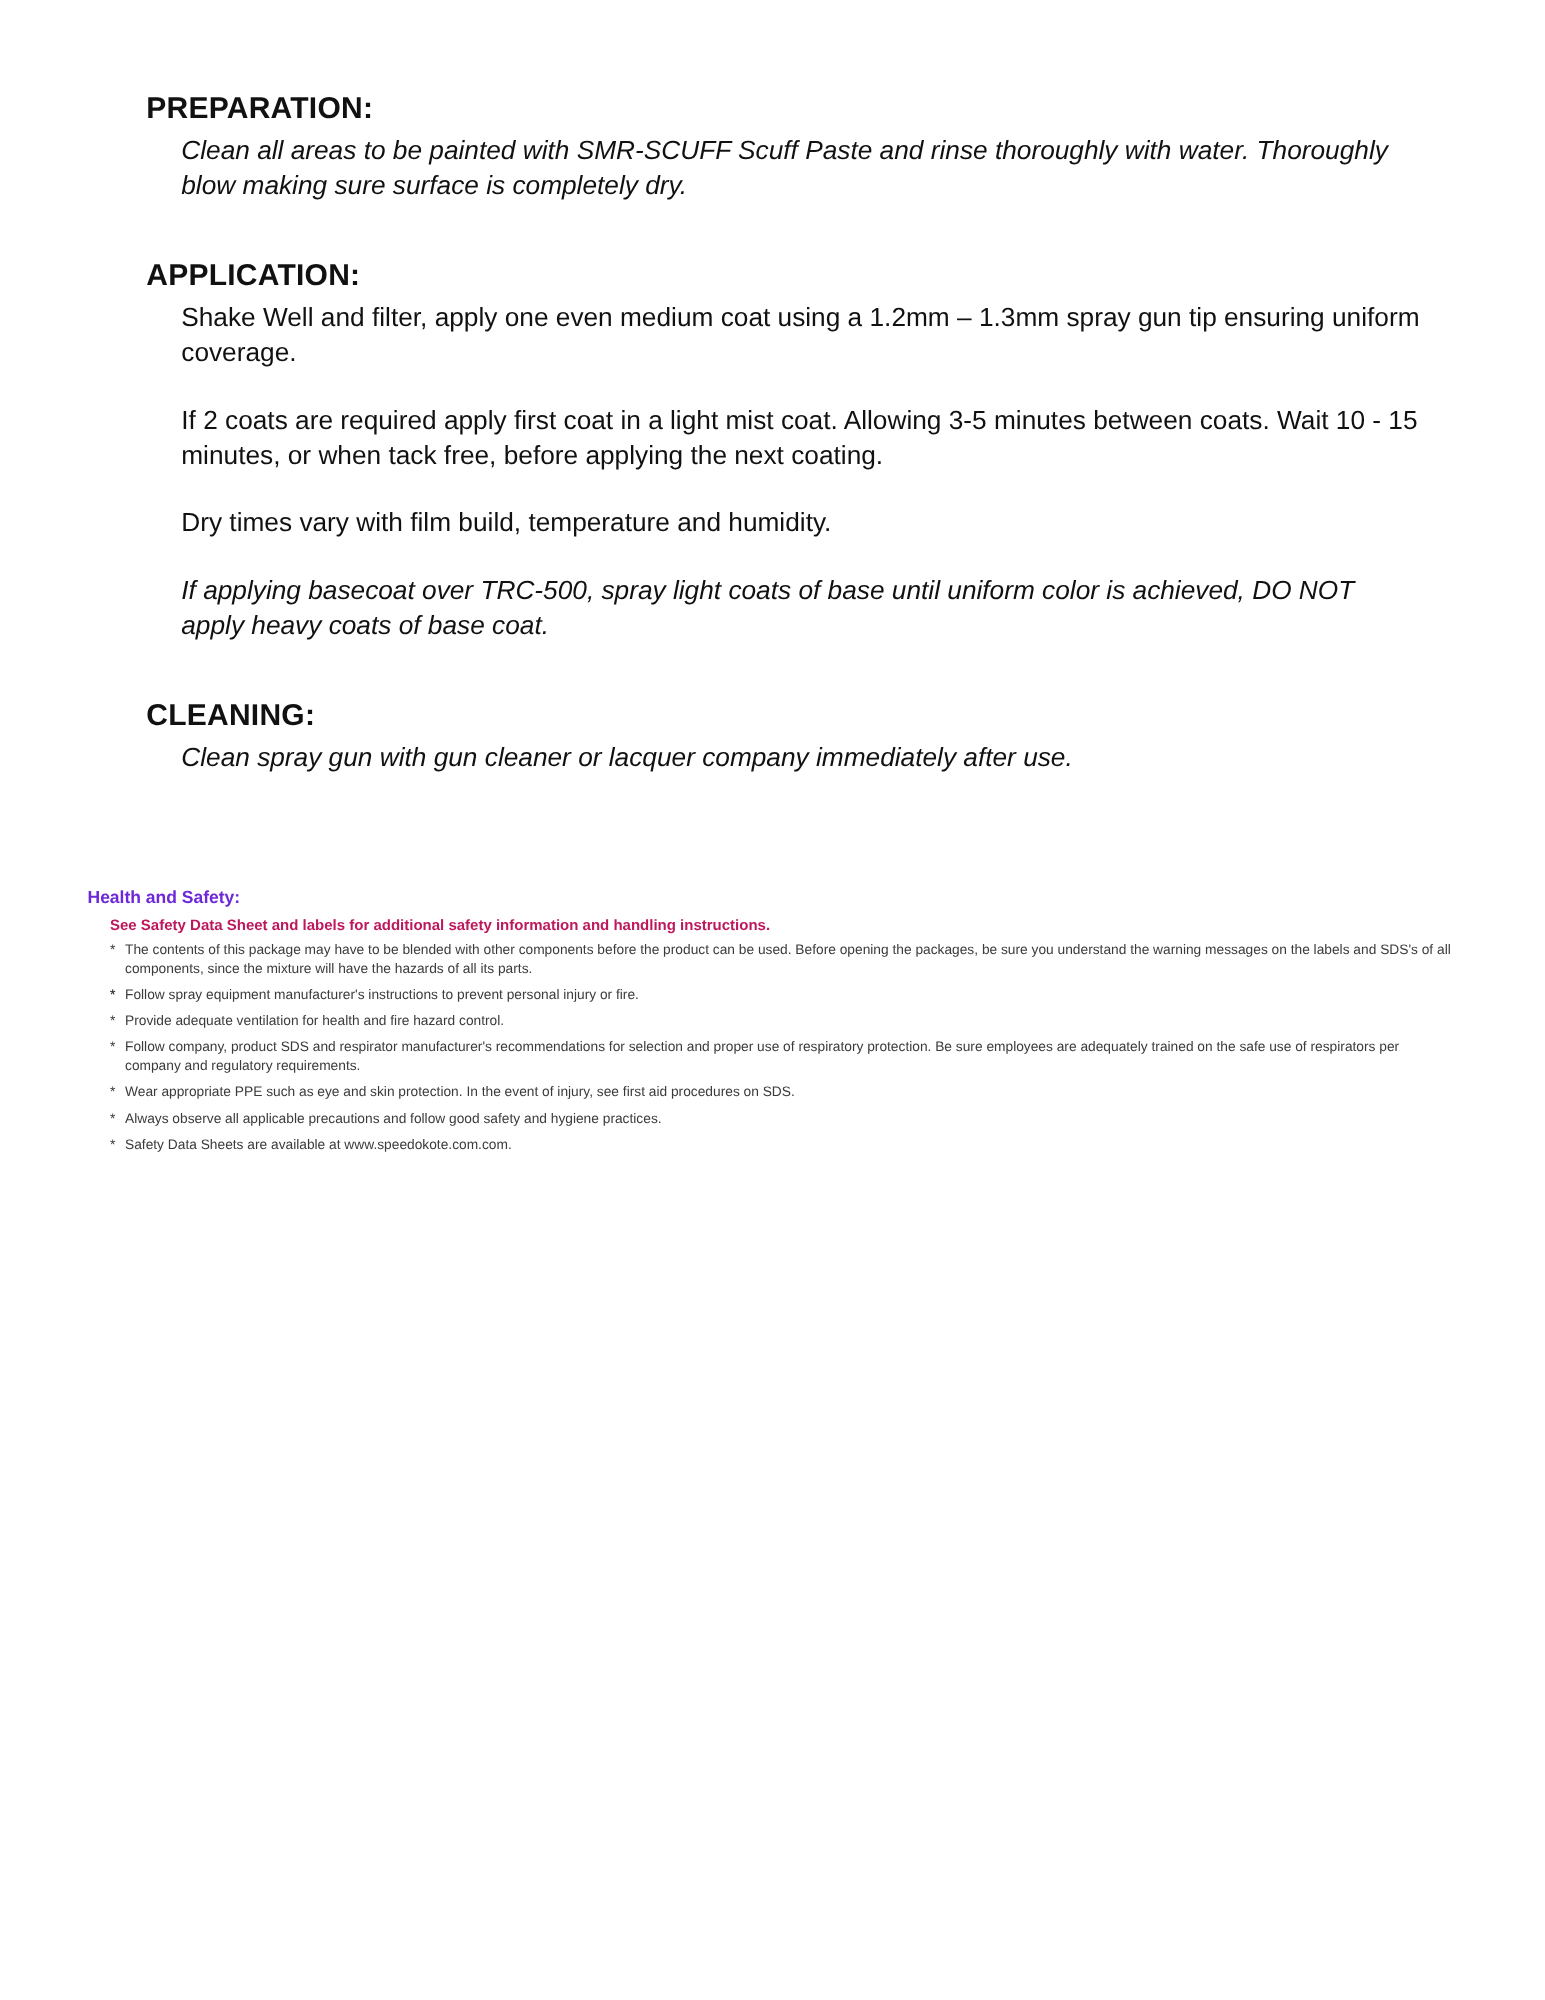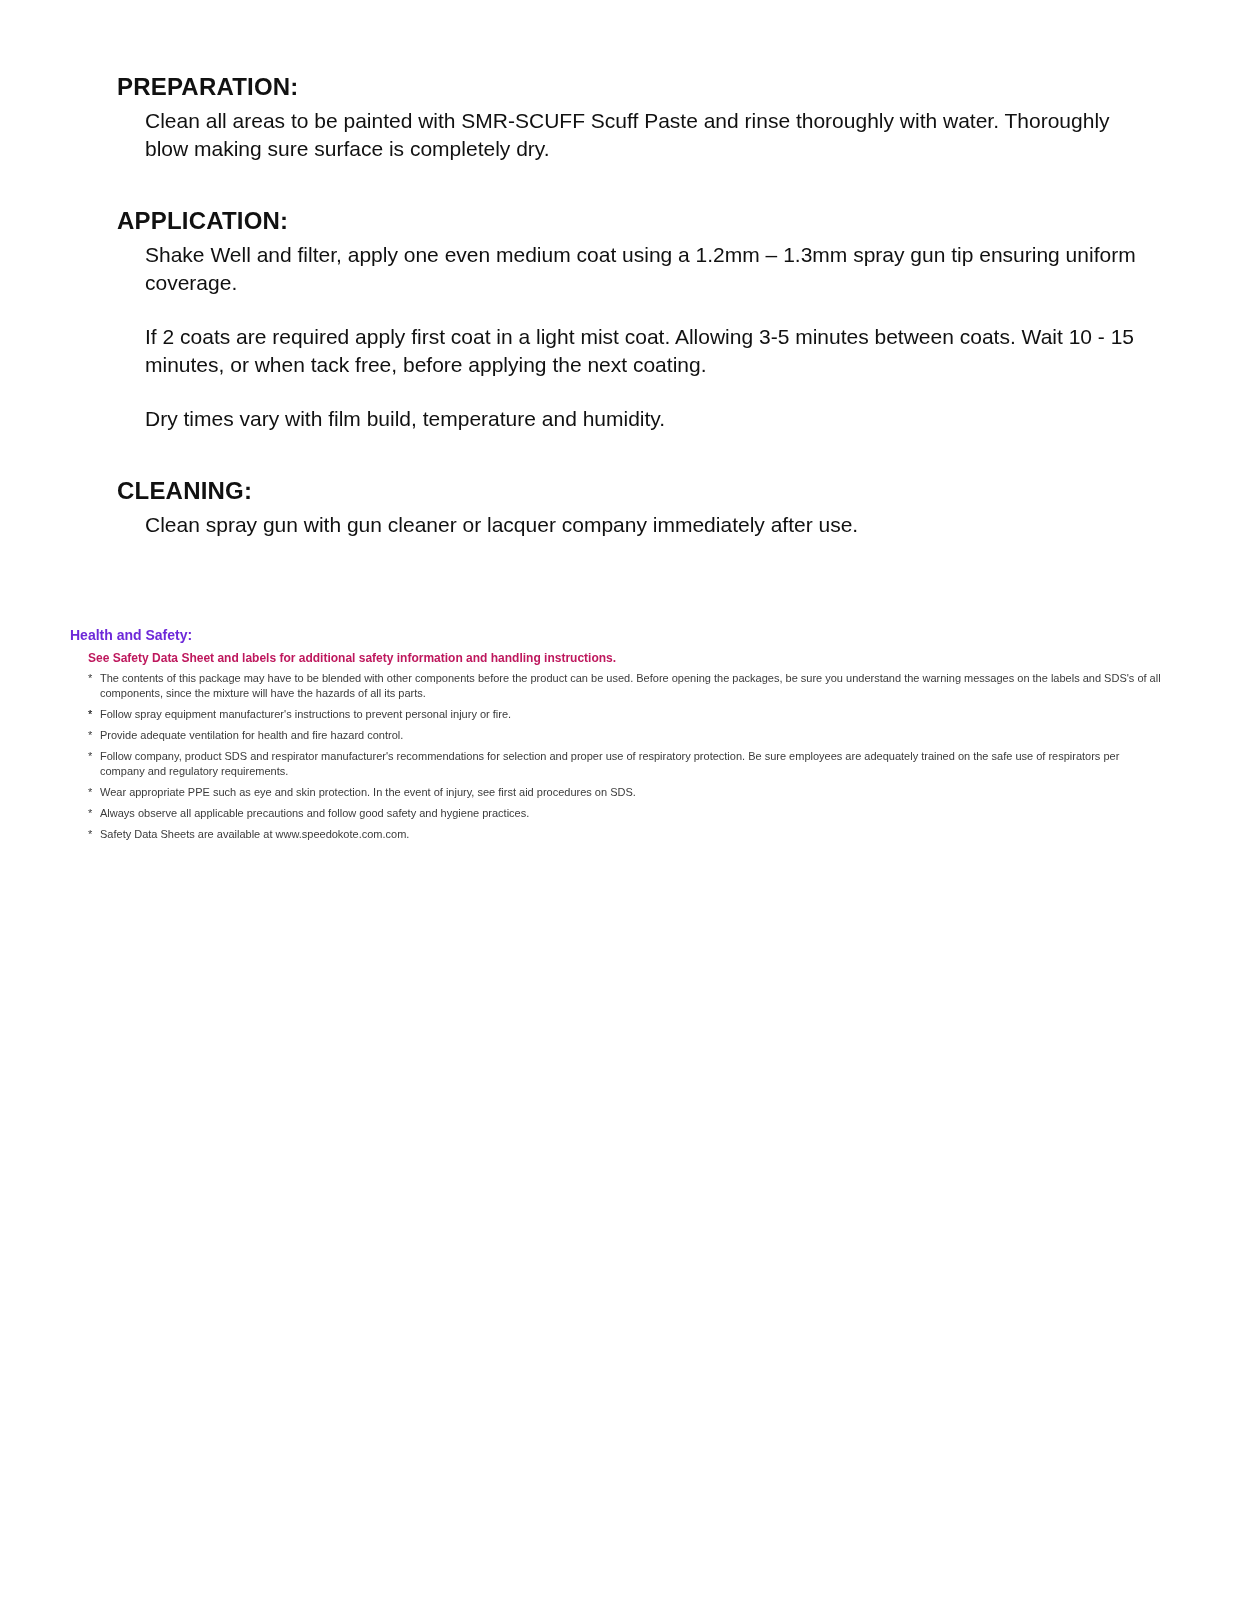--- a/index.html
+++ b/index.html
@@ -34,20 +34,21 @@
   }
   .doc-section p {
     font-size: 21px;
     line-height: 28px;
     margin: 0 0 26px 0;
     padding-left: 28px;
     max-width: 1015px;
   }
   .doc-section p:last-child {
     margin-bottom: 0;
+    font-style: italic;
   }
   .doc-section p strong {
     font-weight: bold;
   }
   .health-safety {
     margin-top: 88px;
     margin-left: 70px;
     margin-right: 70px;
   }
   .hs-heading {
@@ -95,20 +96,21 @@
     <section class="doc-section">
       <h2>PREPARATION:</h2>
       <p>Clean all areas to be painted with SMR-SCUFF Scuff Paste and rinse thoroughly with water. Thoroughly blow making sure surface is completely dry.</p>
     </section>
 
     <section class="doc-section">
       <h2>APPLICATION:</h2>
       <p>Shake Well and filter, apply one even medium coat using a 1.2mm – 1.3mm spray gun tip ensuring uniform coverage.</p>
       <p>If 2 coats are required apply first coat in a light mist coat. Allowing 3-5 minutes between coats. Wait 10 - 15 minutes, or when tack free, before applying the next coating.</p>
       <p>Dry times vary with film build, temperature and humidity.</p>
+      <p>If applying basecoat over TRC-500, spray light coats of base until uniform color is achieved, DO NOT apply heavy coats of base coat.</p>
     </section>
 
     <section class="doc-section">
       <h2>CLEANING:</h2>
       <p>Clean spray gun with gun cleaner or lacquer company immediately after use.</p>
     </section>
 
   </div>
 
   <div class="health-safety">

